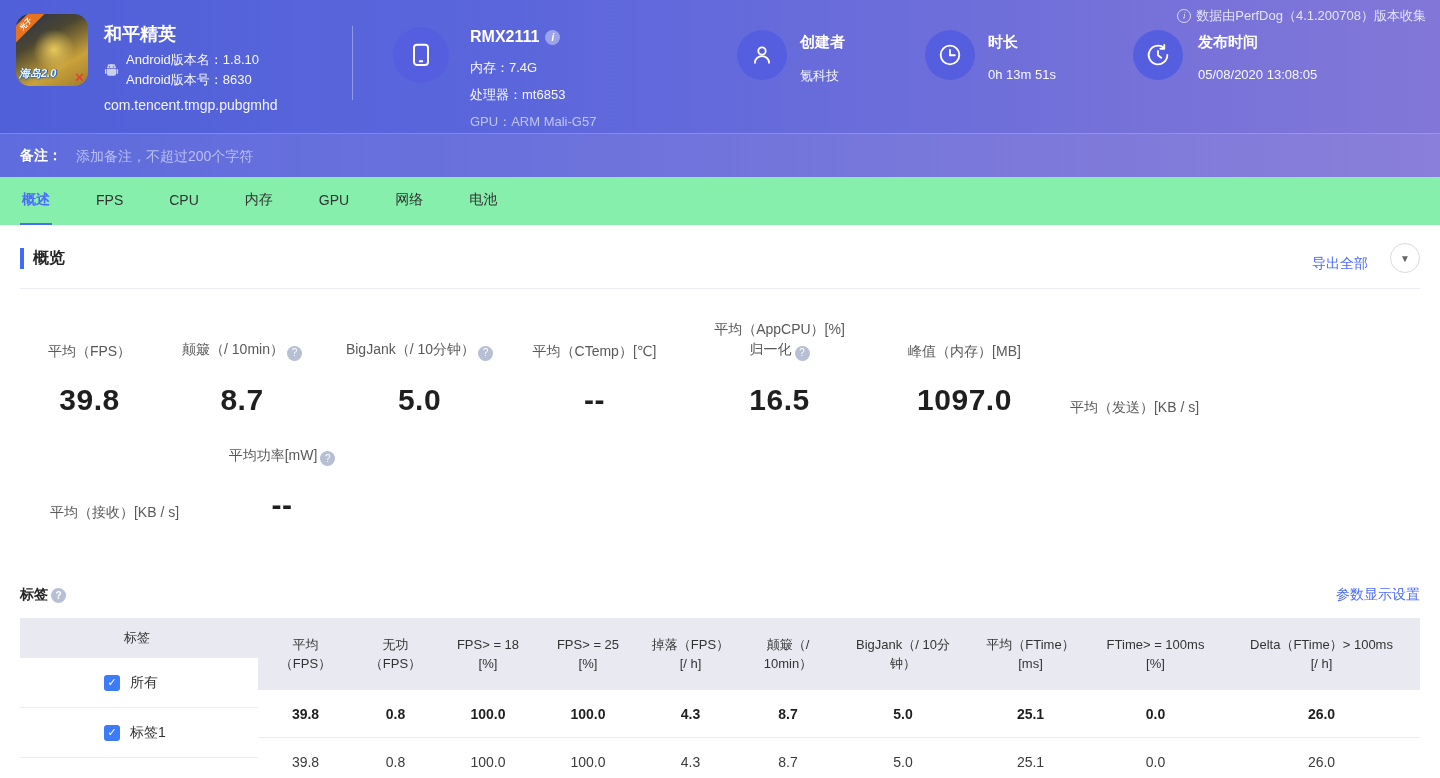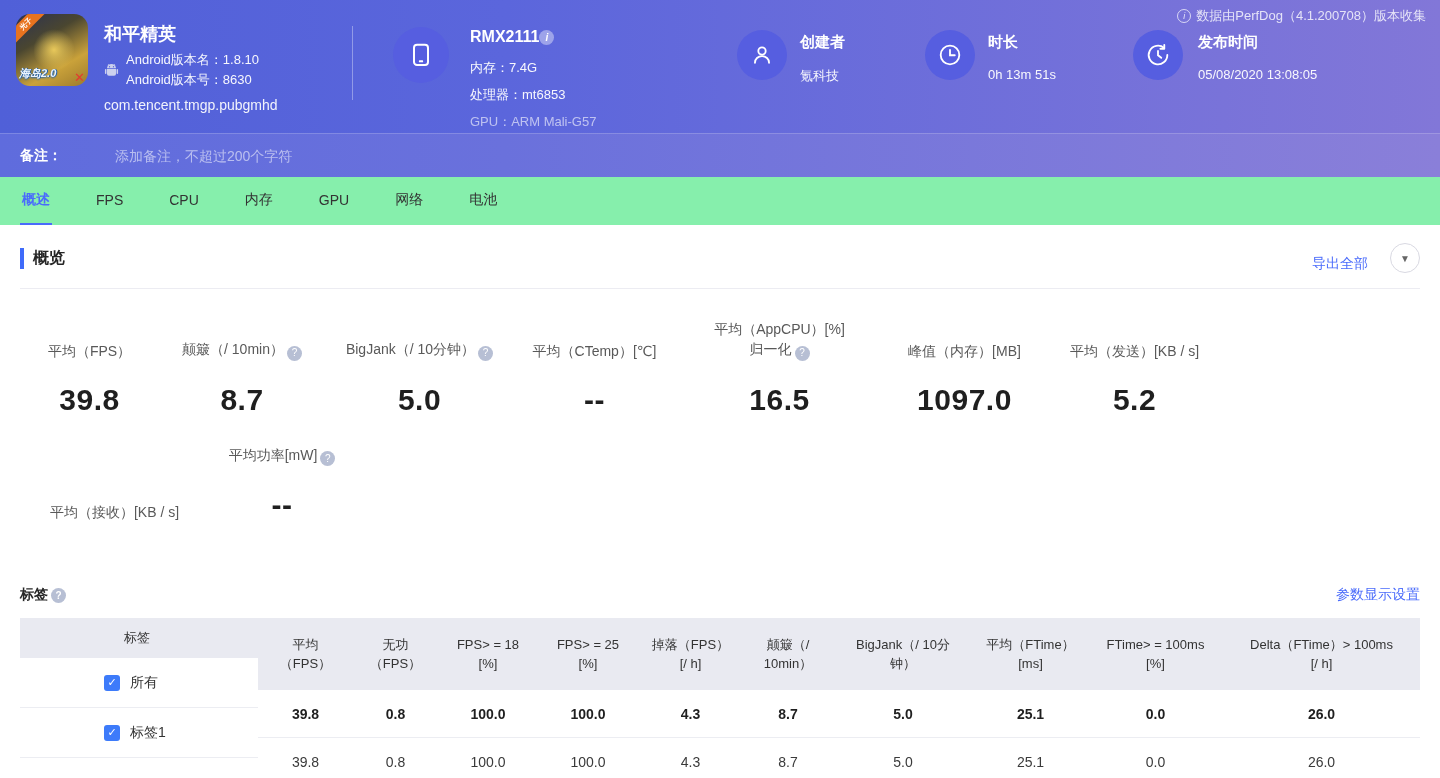--- a/index.html
+++ b/index.html
@@ -22,36 +22,36 @@
   .app-icon .xmark { position:absolute; right:3px; bottom:1px; font-size:13px; font-weight:bold; color:#e23b30; }
   .app-name { position:absolute; left:104px; top:22px; font-size:18px; font-weight:bold; }
   .android-rows { position:absolute; left:104px; top:50px; display:flex; align-items:center; gap:7px; }
   .android-rows .lines div { font-size:13px; line-height:20px; color:rgba(255,255,255,.95); }
   .pkg { position:absolute; left:104px; top:97px; font-size:14px; color:rgba(255,255,255,.92); }
   .vdiv { position:absolute; left:352px; top:26px; width:1px; height:74px; background:rgba(255,255,255,.35); }
   .circ { position:absolute; border-radius:50%; background:#565ee0; display:flex;
     align-items:center; justify-content:center; }
   .dev-circ { left:393px; top:27px; width:56px; height:56px; }
   .dev-text { position:absolute; left:470px; top:28px; }
-  .dev-name { font-size:16px; font-weight:bold; display:flex; align-items:center; gap:0; }
+  .dev-name { font-size:16px; font-weight:bold; display:flex; align-items:center; gap:6px; }
   .dev-rows div { font-size:13px; line-height:27px; color:rgba(255,255,255,.95); }
   .dev-rows div:last-child { color:rgba(255,255,255,.6); }
   .dev-rows { margin-top:8px; }
   .info-card-circ { width:50px; height:50px; }
   .card-text { position:absolute; }
   .card-title { font-size:15px; font-weight:bold; }
   .card-value { font-size:13px; margin-top:15px; color:rgba(255,255,255,.95); }
   .top-note { position:absolute; right:14px; top:7px; font-size:13px; color:rgba(255,255,255,.8);
     display:flex; align-items:center; gap:5px; }
   .i-outline { display:inline-flex; width:14px; height:14px; border:1px solid rgba(255,255,255,.7);
     border-radius:50%; font-size:9px; align-items:center; justify-content:center; font-style:italic; }
 
   
   .note-bar { height:44px; background:linear-gradient(90deg,#5f6cdd 0%,#6a71dc 35%,#8a7fd9 100%);
-    border-top:1px solid rgba(255,255,255,.18); display:flex; align-items:center; padding-left:20px;gap:39px; }
+    border-top:1px solid rgba(255,255,255,.18); display:flex; align-items:center; padding-left:20px; }
   .note-label { color:#fff; font-size:14px; font-weight:bold; }
   .note-input { background:transparent; border:none; outline:none; margin-left:14px; width:420px;
     font-size:14px; color:#fff; font-family:inherit; }
   .note-input::placeholder { color:rgba(255,255,255,.55); }
 
   
   .tabbar { height:48px; background:#86efac; display:flex; align-items:stretch; padding-left:20px; }
   .tab { font-size:14px; color:#333; display:flex; align-items:center; margin-right:42px;
     cursor:pointer; border-bottom:2px solid transparent; padding:0 2px; }
   .tab.active { color:#4a6bfb; border-bottom-color:#4a6bfb; font-weight:bold; }
@@ -238,21 +238,20 @@
       <div><span>归一化</span><span class="help">?</span></div>
     </div>
     <div class="m-value">16.5</div>
   </div>
   <div class="metric m6">
     <div class="m-label"><span>峰值（内存）[MB]</span></div>
     <div class="m-value">1097.0</div>
   </div>
   <div class="metric m7">
     <div class="m-label"><span>平均（发送）[KB / s]</span></div>
-    <div class="m-value">5.2</div>
   </div>
 </div>
 
 <div class="metrics-row" style="margin-top:28px;">
   <div class="metric m8">
     <div class="m-label"><span>平均（接收）[KB / s]</span></div>
   </div>
   <div class="metric m9">
     <div class="m-label"><span>平均功率[mW]</span><span class="help">?</span></div>
     <div class="m-value">--</div>

